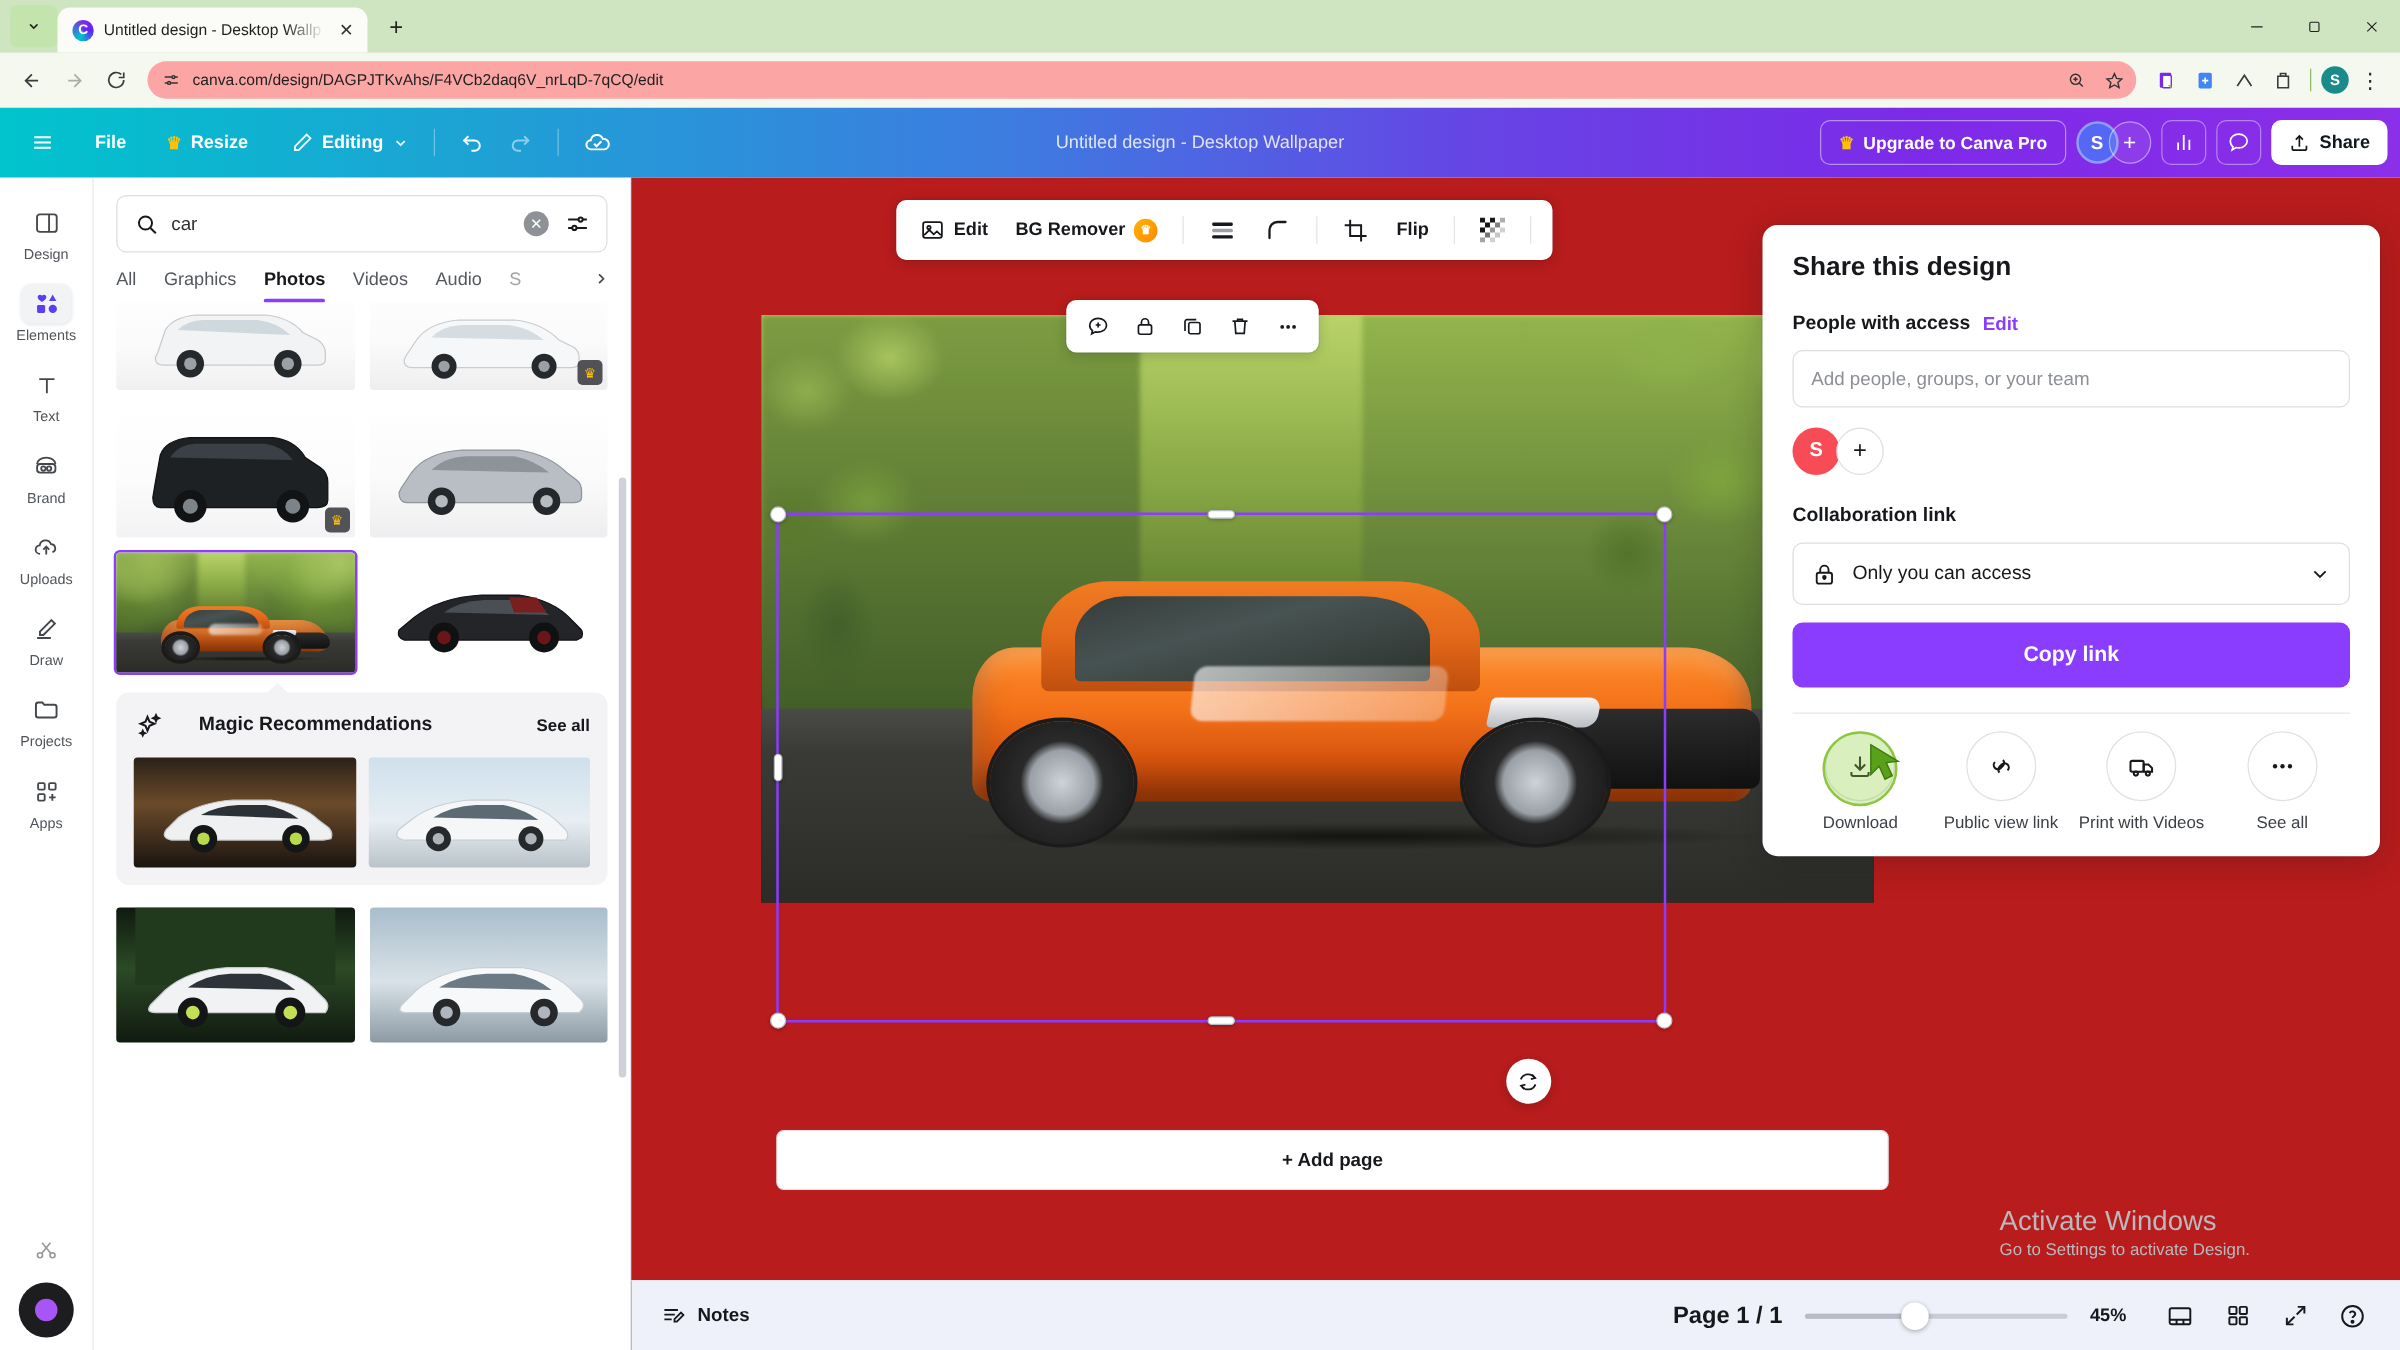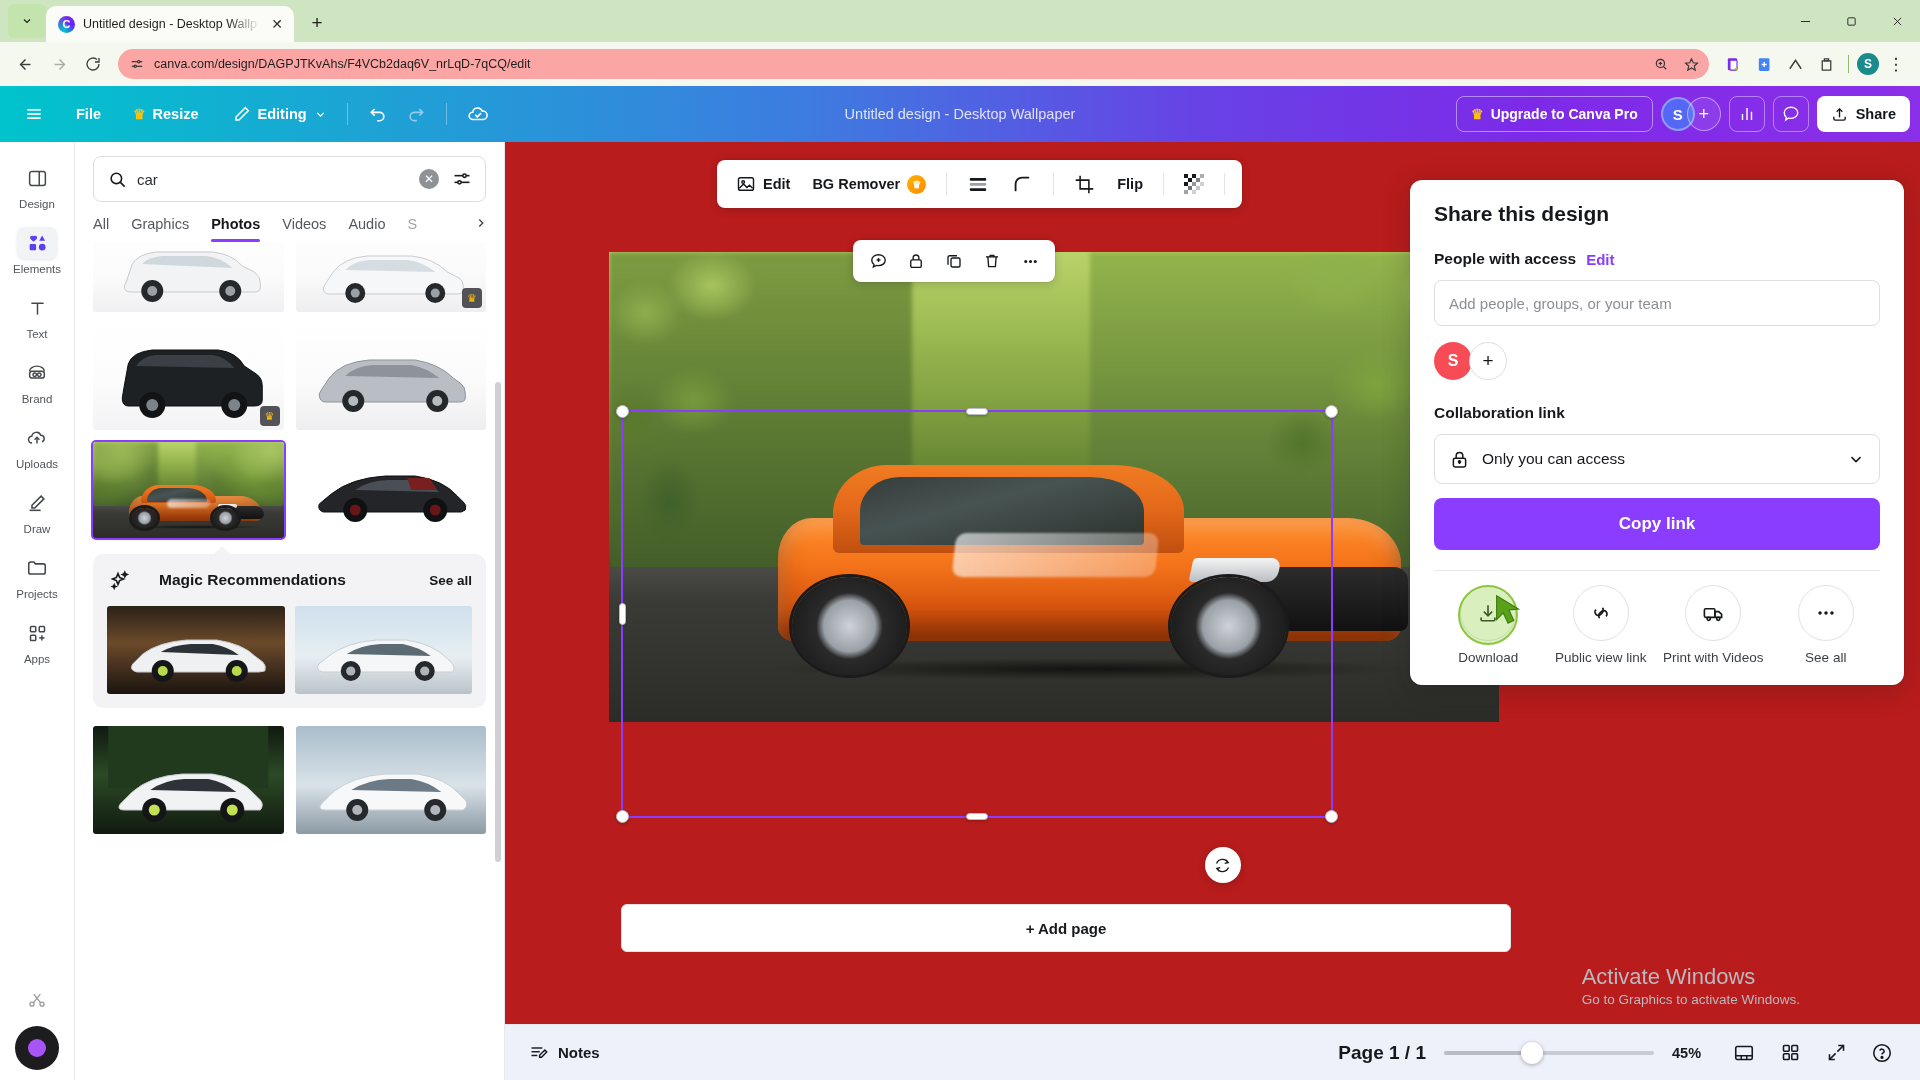--- a/index.html
+++ b/index.html
@@ -1062,21 +1062,21 @@
               <path d="M19.5 14.5A8 8 0 0 1 5 15.5"></path>
               <path d="M16 4.6l3.2 3.6-4.4 1"></path>
               <path d="M8 19.4l-3.2-3.6 4.4-1"></path>
             </svg>
         </div>
 
         <div class="addpage-btn">+ Add page</div>
 
         <div class="watermark">
           <div class="wm1">Activate Windows</div>
-          <div class="wm2">Go to Graphics to activate Windows.</div>
+          <div class="wm2">Go to Settings to activate Design.</div>
         </div>
       </div>
 
       <div class="share-panel">
         <div class="sp-title">Share this design</div>
         <div class="sp-row">
           <span class="sp-label">People with access</span>
           <span class="sp-edit">Edit</span>
         </div>
         <div class="sp-input">

